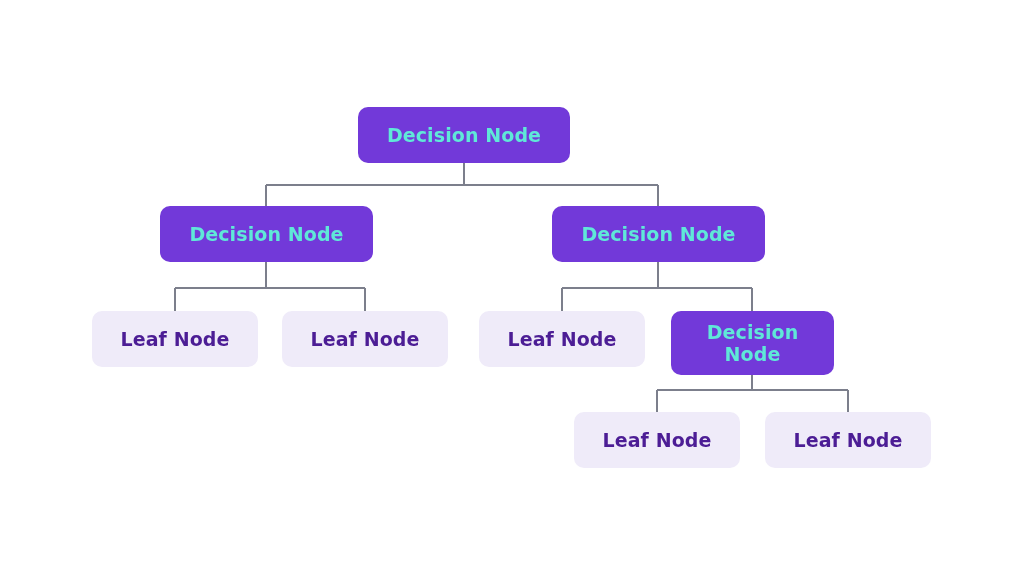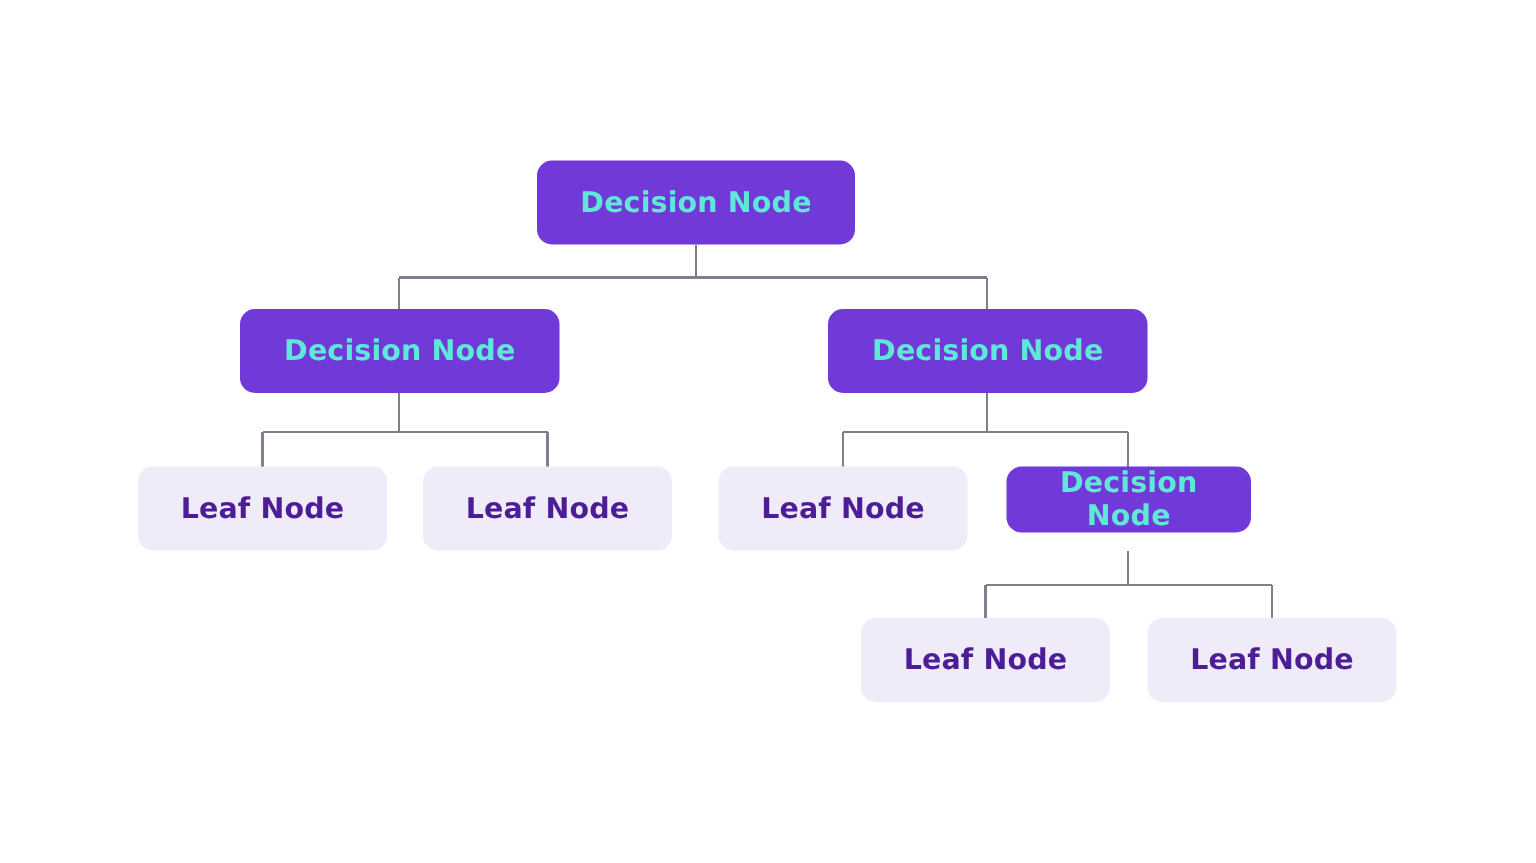--- a/index.html
+++ b/index.html
@@ -95,21 +95,21 @@
 
   <div class="node node-leaf" style="left: 92px; top: 311px; width: 166px; height: 56px;">
     <span class="node-label">Leaf Node</span>
   </div>
   <div class="node node-leaf" style="left: 282px; top: 311px; width: 166px; height: 56px;">
     <span class="node-label">Leaf Node</span>
   </div>
   <div class="node node-leaf" style="left: 479px; top: 311px; width: 166px; height: 56px;">
     <span class="node-label">Leaf Node</span>
   </div>
-  <div class="node node-decision" style="left: 671px; top: 311px; width: 163px; height: 44px;">
+  <div class="node node-decision" style="left: 671px; top: 311px; width: 163px; height: 64px;">
     <span class="node-label">Decision
 Node</span>
   </div>
 
   <div class="node node-leaf" style="left: 574px; top: 412px; width: 166px; height: 56px;">
     <span class="node-label">Leaf Node</span>
   </div>
   <div class="node node-leaf" style="left: 765px; top: 412px; width: 166px; height: 56px;">
     <span class="node-label">Leaf Node</span>
   </div>

